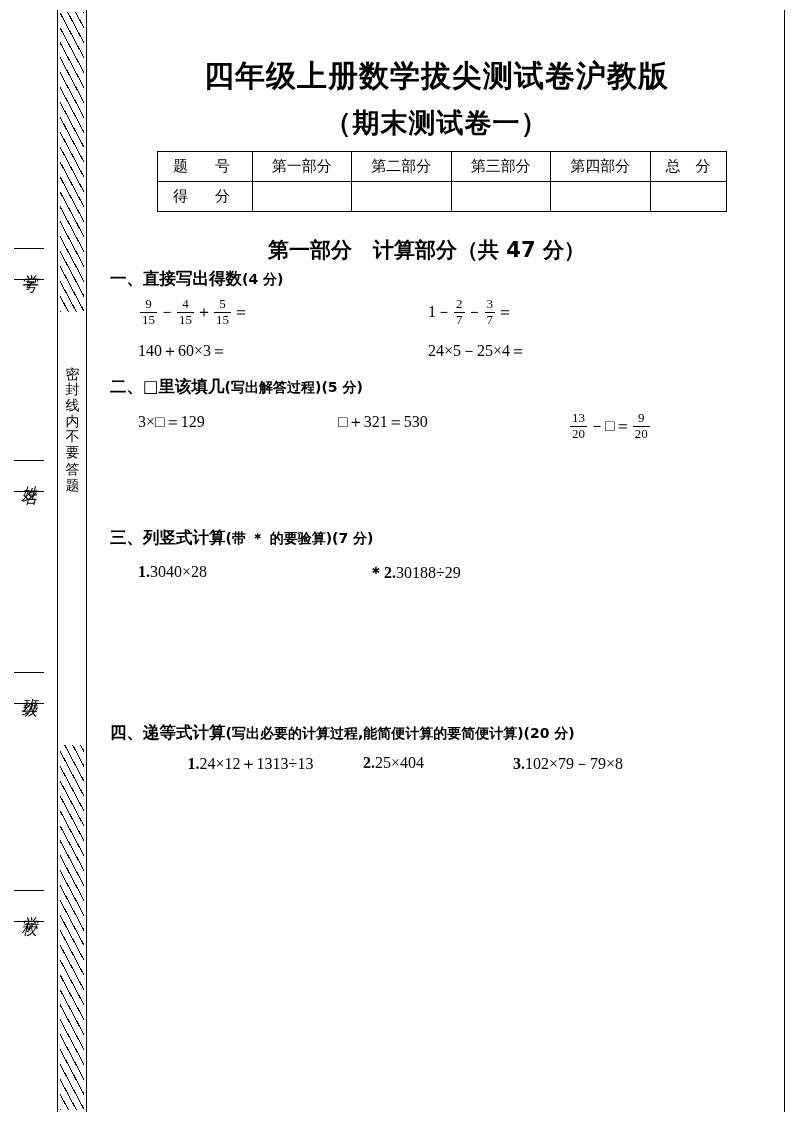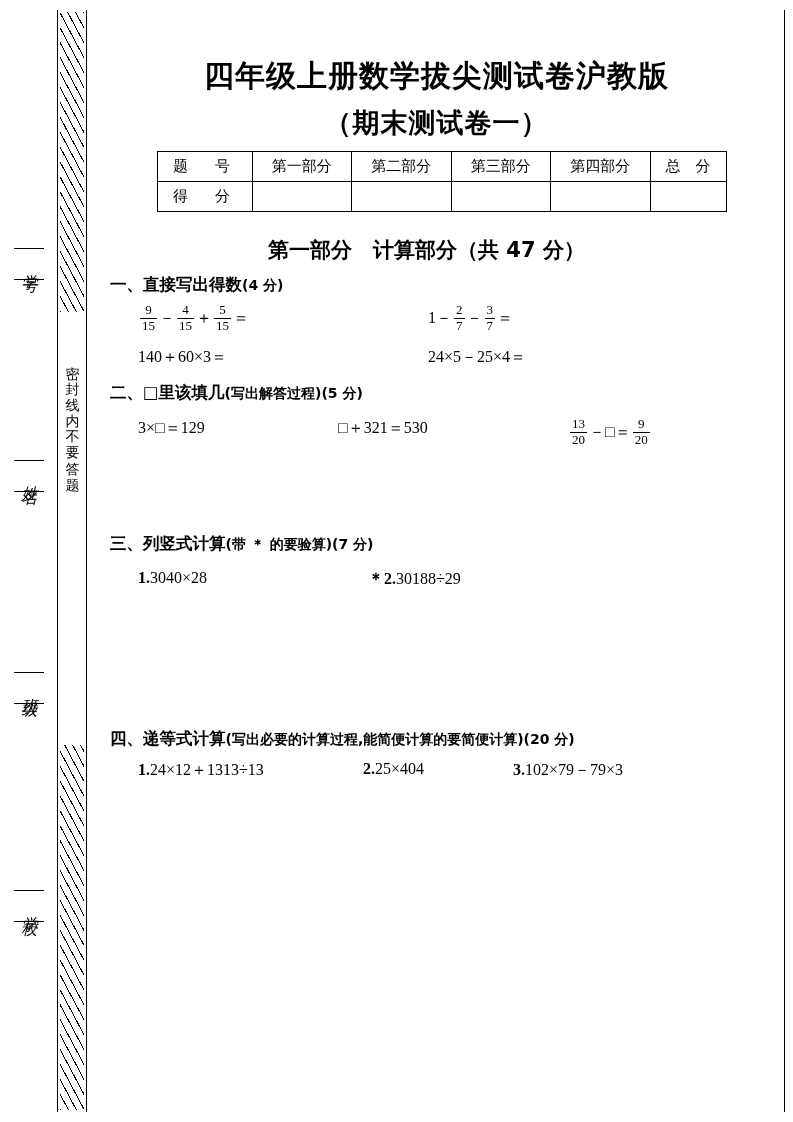--- a/index.html
+++ b/index.html
@@ -153,21 +153,21 @@
     text-align: center;
     font-size: 21px;
     font-weight: bold;
     font-family: "DejaVu Sans", sans-serif;
     padding-right: 30px;
   }
   #part-one-heading .score-note {
     font-weight: bold;
   }
 
-  .q-block { margin-top: 10px; padding-left: 10px; }
+  .q-block { margin-top: 4px; padding-left: 10px; }
   .q-head {
     font-size: 16.5px;
     font-weight: bold;
     font-family: "DejaVu Sans", sans-serif;
   }
   .q-head .small {
     font-size: 14px;
     font-weight: bold;
   }
 
@@ -339,27 +339,27 @@
 
     <div class="spacer-answer-big"></div>
   </div>
 
   <div class="q-block" style="margin-top:18px;">
     <div class="q-head">
       <span>四、递等式计算</span><span class="small">(写出必要的计算过程,能简便计算的要简便计算)(20 分)</span>
     </div>
 
     <div class="row" style="margin-top:10px;">
-      <div class="cell" style="width:225px;">
+      <div class="cell" style="width:225px;text-align:center;">
         <span class="num-label">1.</span><span>24×12＋1313÷13</span>
       </div>
       <div class="cell" style="width:150px;">
         <span class="num-label">2.</span><span>25×404</span>
       </div>
       <div class="cell">
-        <span class="num-label">3.</span><span>102×79－79×3</span>
+        <span class="num-label">3.</span><span>102×79－79×8</span>
       </div>
     </div>
 
     <div class="spacer-answer-big"></div>
   </div>
 
 </div>
 
 </body></html>

